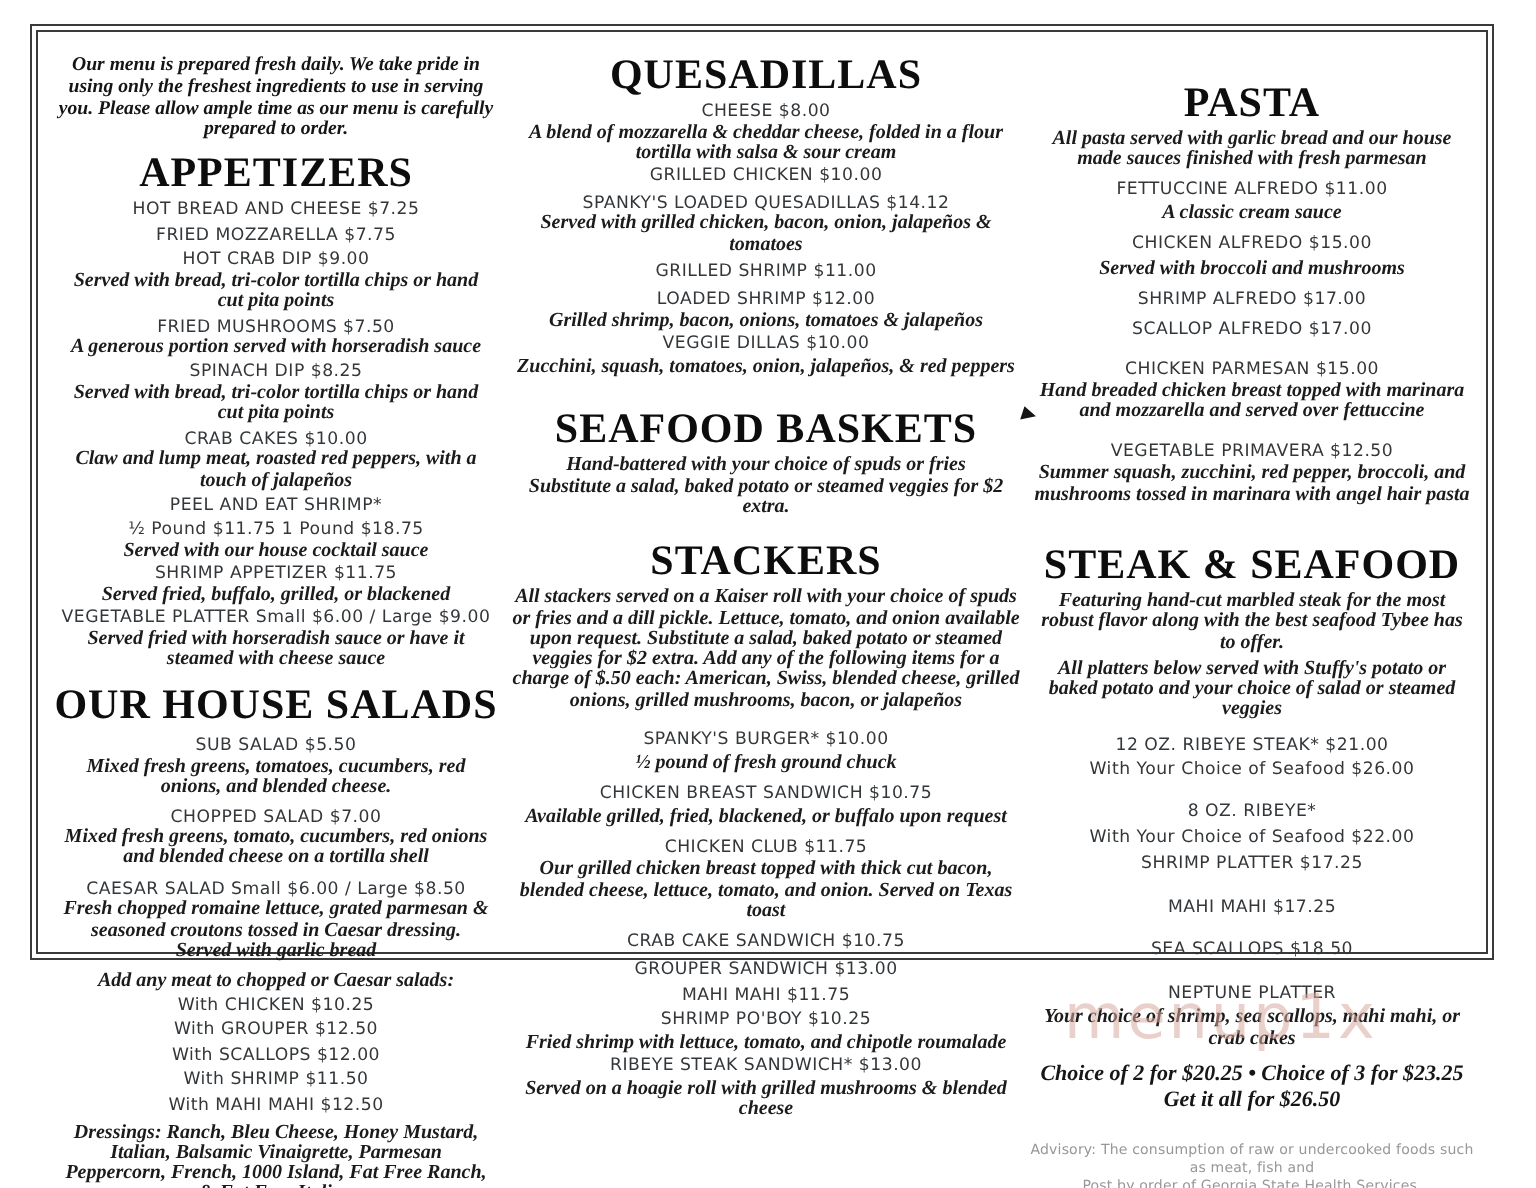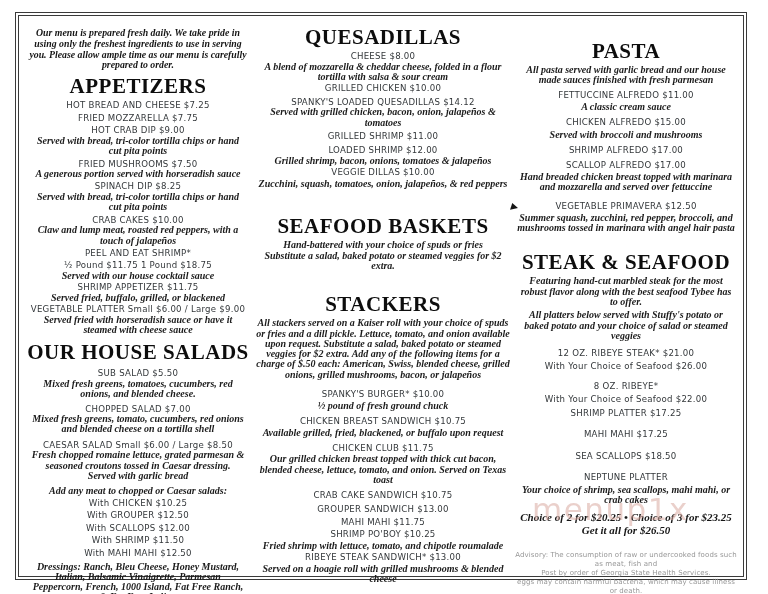--- a/index.html
+++ b/index.html
@@ -1,23 +1,23 @@
 <!DOCTYPE html>
 <html><head>
 <meta charset="utf-8">
 <style>
   html,body{margin:0;padding:0;background:#ffffff;}
   .page{position:relative;width:768px;height:594px;background:#fff;overflow:hidden;
         font-family:"Liberation Sans",sans-serif;color:#1e1e1e;}
-  .frame{position:absolute;left:15px;top:12px;width:732px;height:568px;
+  .frame{position:absolute;left:15px;top:12px;width:732px;height:468px;
          border:4px double #3a3a3a;background:#fff;box-sizing:border-box;
          display:flex;justify-content:space-between;padding:8px 6px 6px;}
   .col{display:flex;flex-direction:column;text-align:center;}
   .col-left{width:226px;}
-  .col-center{width:264px;gap:12px;}
+  .col-center{width:264px;}
   .col-right{width:222px;padding-top:14px;box-sizing:border-box;}
   .sec{display:flex;flex-direction:column;}
   .sec-title{font-family:"Liberation Serif",serif;font-weight:700;font-size:21px;
              line-height:23px;letter-spacing:.5px;color:#0d0d0d;margin:2px 0;}
   .t-item{font-family:"DejaVu Sans",sans-serif;font-size:8.6px;line-height:10.6px;
           letter-spacing:.25px;color:#33373a;white-space:nowrap;}
   .t-desc{font-family:"Liberation Serif",serif;font-style:italic;font-weight:700;
           font-size:10px;line-height:10.3px;color:#1b1b1b;margin-left:auto;margin-right:auto;}
   .col-left  .t-desc{max-width:214px;}
   .col-center .t-desc{max-width:256px;}
@@ -125,20 +125,21 @@
       <div class="col col-right">
         <section class="sec">
           <div class="sec-title">PASTA</div>
           <div class="t-desc">All pasta served with garlic bread and our house made sauces finished with fresh parmesan</div>
           <div class="t-item" style="margin-top: 4px;">FETTUCCINE ALFREDO $11.00</div>
           <div class="t-desc" style="margin-top: 2px;">A classic cream sauce</div>
           <div class="t-item" style="margin-top: 5px;">CHICKEN ALFREDO $15.00</div>
           <div class="t-desc" style="margin-top: 2px;">Served with broccoli and mushrooms</div>
           <div class="t-item" style="margin-top: 5px;">SHRIMP ALFREDO $17.00</div>
           <div class="t-item" style="margin-top: 4px;">SCALLOP ALFREDO $17.00</div>
+          <div class="t-item" style="margin-top: 9px;">CHICKEN PARMESAN $15.00</div>
           <div class="t-desc" style="margin-top: 1px;">Hand breaded chicken breast topped with marinara and mozzarella and served over fettuccine</div>
           <div class="t-item" style="margin-top: 9px;">VEGETABLE PRIMAVERA $12.50</div>
           <div class="t-desc" style="margin-top: 1px;">Summer squash, zucchini, red pepper, broccoli, and mushrooms tossed in marinara with angel hair pasta</div>
         </section>
         <section class="sec" style="margin-top: 16px;">
           <div class="sec-title">STEAK &amp; SEAFOOD</div>
           <div class="t-desc">Featuring hand-cut marbled steak for the most robust flavor along with the best seafood Tybee has to offer.</div>
           <div class="t-desc" style="margin-top: 3px;">All platters below served with Stuffy's potato or baked potato and your choice of salad or steamed veggies</div>
           <div class="t-item" style="margin-top: 7px;">12 OZ. RIBEYE STEAK* $21.00</div>
           <div class="t-item" style="margin-top: 2px;">With Your Choice of Seafood $26.00</div>

